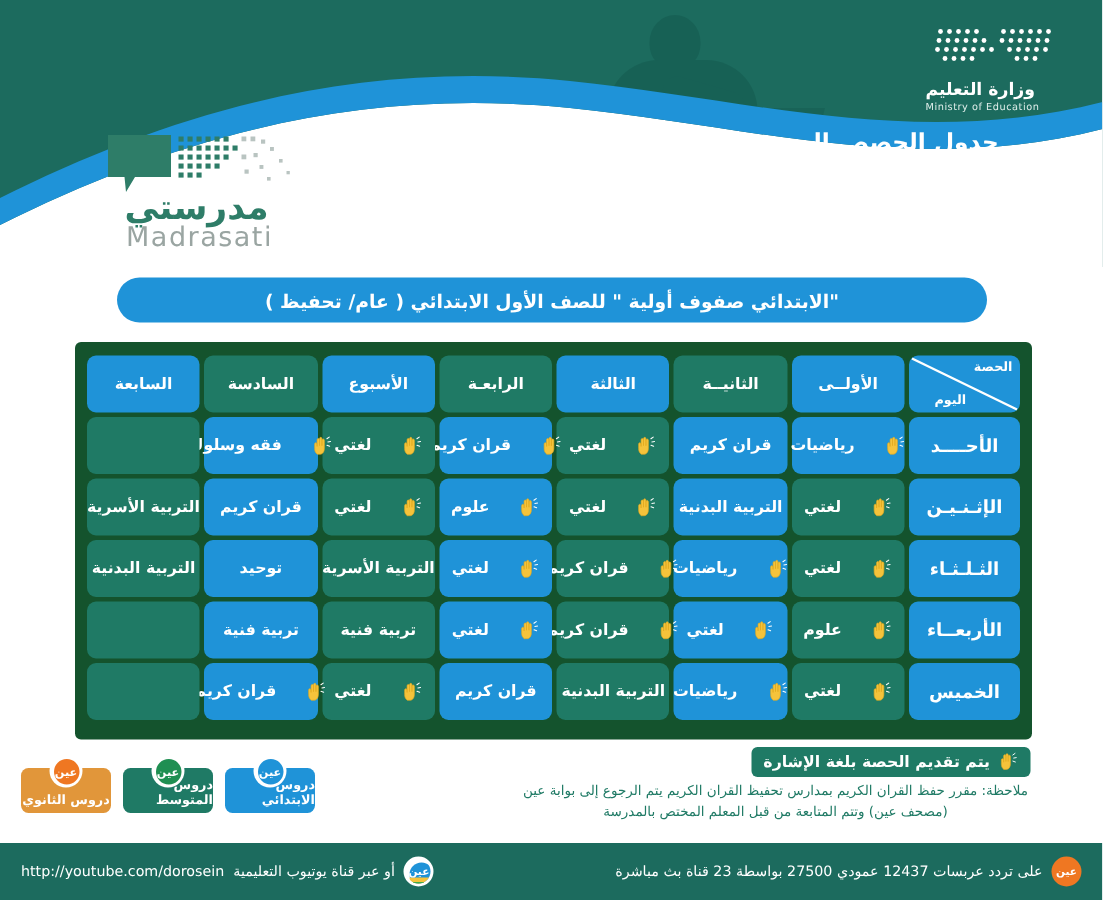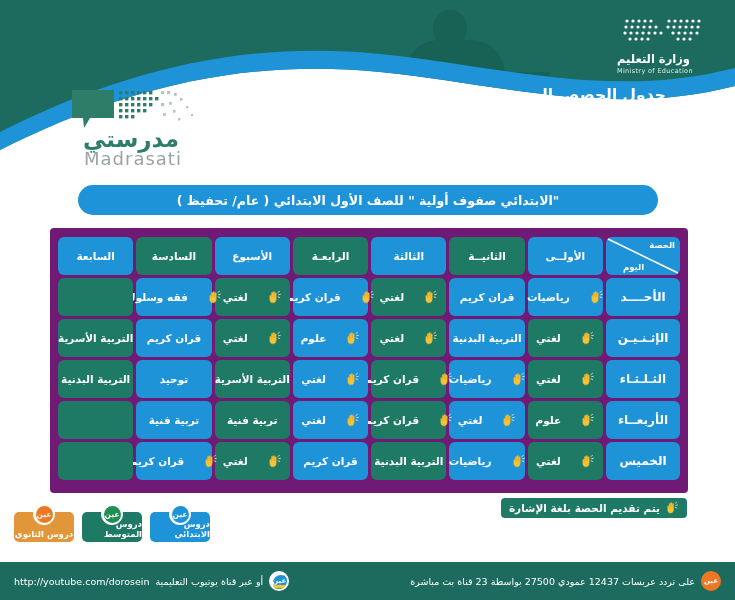--- a/index.html
+++ b/index.html
@@ -154,21 +154,21 @@
     align-items: center;
     justify-content: center;
     direction: rtl;
   }
 
   
   .table-panel {
     position: absolute;
     left: 50px; top: 228px;
     width: 638px; height: 265px;
-    background: #701a75;
+    background: #14532d;
     border-radius: 4px;
     padding: 6px 5px;
   }
 
   .sched-table {
     width: 100%;
     border-collapse: separate;
     border-spacing: 3px 3px;
     direction: rtl;
     table-layout: fixed;
@@ -878,20 +878,21 @@
                c0-.8.6-1.4 1.3-1.4s1.3.6 1.3 1.4v8.4c0 3.6-1.7 6.5-4.6 6.5z" fill="#f5c33b" stroke="#e0a91f" stroke-width=".7"></path>
       <g stroke="#ffffff" stroke-width="1.1" stroke-linecap="round">
         <line x1="17.5" y1="4" x2="20" y2="2.2"></line>
         <line x1="18.5" y1="7.5" x2="21.4" y2="7"></line>
         <line x1="17.6" y1="11" x2="20.4" y2="12"></line>
       </g>
     </svg>
     <span>يتم تقديم الحصة بلغة الإشارة</span>
   </div>
 
+  <div class="note-text">ملاحظة: مقرر حفظ القران الكريم بمدارس تحفيظ القران الكريم يتم الرجوع إلى بوابة عين (مصحف عين) وتتم المتابعة من قبل المعلم المختص بالمدرسة</div>
 
   <div class="badges">
       <div class="badge badge-orange">
         <div class="ayn">
           <i>عين</i>
         </div>
         <span>دروس الثانوي</span>
       </div>
       <div class="badge badge-green">
         <div class="ayn">

